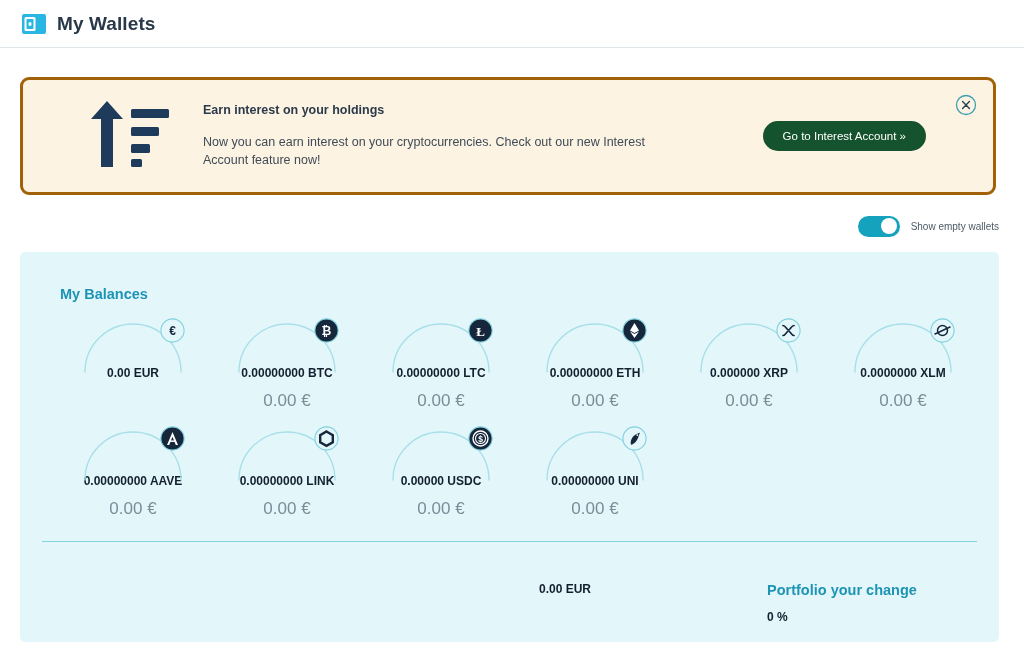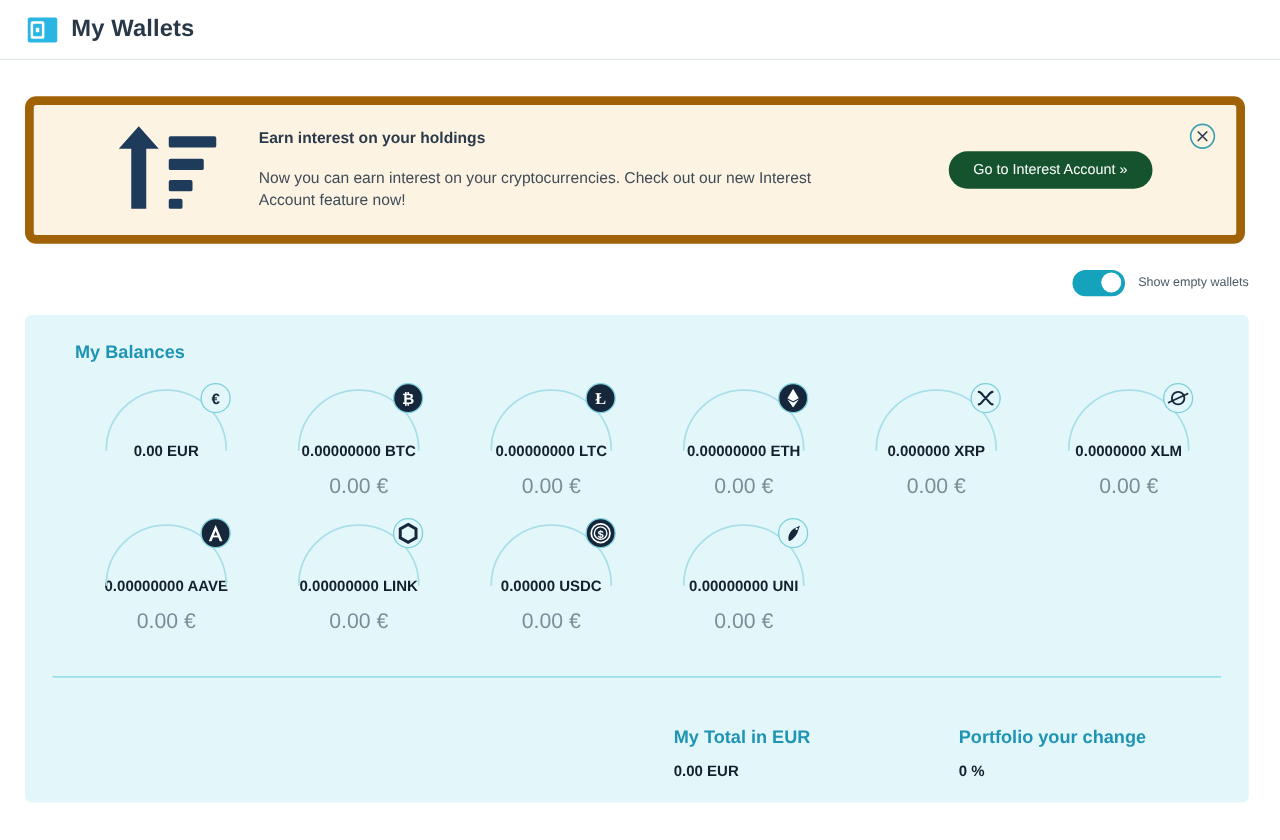--- a/index.html
+++ b/index.html
@@ -23,21 +23,21 @@
   .page-title {
     font-size: 19px; font-weight: bold; color: #283848;
     letter-spacing: 0.1px;
   }
 
   
   .banner {
     position: relative;
     margin: 29px 28px 0 20px;
     background: #fdf3e3;
-    border: 7px solid #a16207;
+    border: 3px solid #a16207;
     border-radius: 9px;
     height: 118px;
     display: flex; align-items: center;
   }
   .banner-icon { width: 92px; margin-left: 62px; flex: 0 0 auto; }
   .banner-body { margin-left: 26px; flex: 1 1 auto; padding-right: 8px; }
   .banner-title {
     font-size: 12.5px; font-weight: bold; color: #2b3a4a;
     margin-bottom: 16px;
   }
@@ -80,21 +80,21 @@
   .toggle-label {
     margin-left: 11px; font-size: 10px; color: #4c5a66;
   }
 
   
   .panel {
     margin: 14px 25px 0 20px;
     background: #e3f7fb;
     border-radius: 5px;
     height: 390px;
-    padding: 22px 18px 0 22px;
+    padding: 34px 18px 0 22px;
     position: relative;
   }
   .panel-title {
     font-size: 14.5px; font-weight: bold; color: #1e94b4;
     margin-left: 18px; margin-bottom: 10px;
   }
 
   .grid {
     display: flex; flex-wrap: wrap;
     padding-left: 14px;
@@ -344,21 +344,20 @@
           </div>
           <div class="w-amount">0.00000000 UNI</div>
           <div class="w-sub">0.00 €</div>
         </div>
       </div>
 
     <div class="divider"></div>
 
     <div class="totals">
       <div class="total-block">
-        <div class="total-label">My Total in EUR</div>
         <div class="total-value">0.00 EUR</div>
       </div>
       <div class="total-block">
         <div class="total-label">Portfolio your change</div>
         <div class="total-value">0 %</div>
       </div>
     </div>
   </div>
 </div>
 

